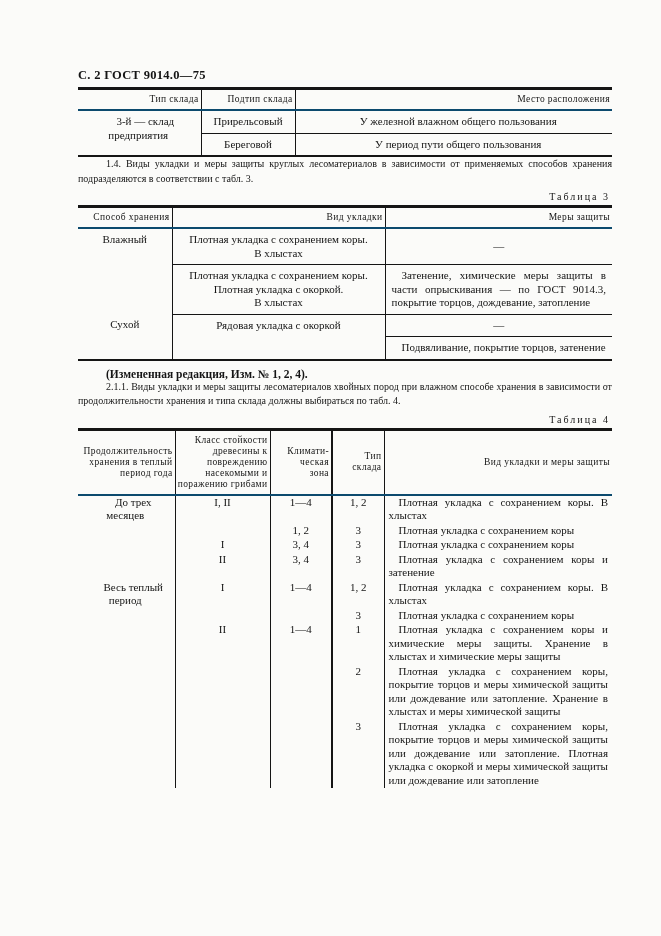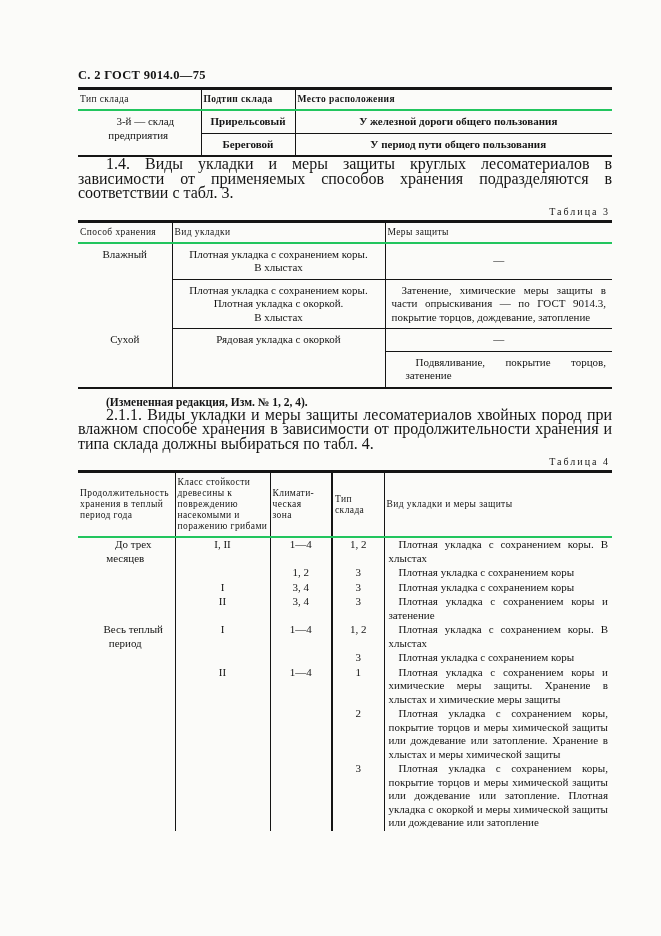--- a/index.html
+++ b/index.html
@@ -13,40 +13,40 @@
     padding:68px 49px 0 78px;
     overflow:hidden;
   }
   .doc-header { font-weight:bold; font-size:12.5px; line-height:14px; letter-spacing:0.3px; }
   .cont-caption { text-align:right; font-style:italic; font-size:11px; line-height:13px; margin-top:10px; }
   .tbl-label { text-align:right; font-size:10px; letter-spacing:2px; margin:5px 2px 3px 0; }
 
   table { border-collapse:collapse; width:534px; table-layout:fixed; }
   th {
     font-weight:normal; font-size:9.5px; line-height:11px; letter-spacing:0.4px;
-    text-align:left; vertical-align:middle; padding:4px 2px;
-    border-top:3px solid #151515; border-bottom:2px solid #22c55e;
+    text-align:right; vertical-align:middle; padding:4px 2px;
+    border-top:3px solid #151515; border-bottom:2px solid #0c4a6e;
   }
   td { font-size:11px; line-height:13.5px; vertical-align:top; padding:2px 4px;text-align:center; }
   .pre { white-space:pre-line; }
-  .bl { border-left:1.5px solid #151515;font-weight:bold; }
+  .bl { border-left:1.5px solid #151515; }
   .bl1 { border-left:1px solid #151515; }
   .bl2 { border-left:2px solid #151515; }
   .bb { border-bottom:1px solid #151515; }
   .ctr { text-align:center; }
   .vmid { vertical-align:middle; }
   .just { text-align:justify; text-indent:10px; }
   .t2 { margin-top:5px; border-bottom:2px solid #151515; }
   .t3 { border-bottom:2px solid #151515; }
   .t2 td, .t3 td { padding-top:4px; padding-bottom:4px; }
   .typecell { text-indent:14px; padding-left:2px; }
   .loc { padding-left:13px; }
   .t4 td { padding-top:0; padding-bottom:1px; }
   .t4 .dur { text-indent:16px; padding-left:2px; }
-  p.body { width:534px; margin:0; text-align:justify; text-indent:28px; font-size:16px; line-height:14.5px; }
+  p.body { width:534px; margin:0; text-align:justify; text-indent:28px; font-size:10px; line-height:14.5px; }
   .p14 { margin-top:8px; }
   .note { font-weight:bold; text-indent:28px; font-size:11.5px; margin:7px 0 0 0; }
   h2.sec { font-size:12px; text-align:center; margin:12px 0 7px 0; width:534px; letter-spacing:0.2px; }
 </style>
 </head>
 <body>
 
 <div class="page">
 
   <div class="doc-header">С. 2 ГОСТ 9014.0—75</div>
@@ -61,21 +61,21 @@
     <tbody>
         <tr>
       <th>Тип склада</th>
       <th class="bl">Подтип склада</th>
       <th class="bl">Место расположения</th>
     </tr>
     <tr>
       <td rowspan="2" class="pre typecell">3-й — склад
 предприятия</td>
       <td class="bl bb ctr">Прирельсовый</td>
-      <td class="bl bb loc">У железной дороги общего пользования</td>
+      <td class="bl bb loc">У железной влажном общего пользования</td>
     </tr>
     <tr>
       <td class="bl ctr">Береговой</td>
       <td class="bl loc">У период пути общего пользования</td>
     </tr>
   </tbody>
     </table>
 
   <p class="body p14">1.4. Виды укладки и меры защиты круглых лесоматериалов в зависимости от применяемых способов хранения подразделяются в соответствии с табл. 3.</p>
 
@@ -104,21 +104,21 @@
 Плотная укладка с окоркой.
 В хлыстах</td>
       <td class="bl1 bb just" style="padding-left:6px;padding-right:6px;">Затенение, химические меры защиты в части опрыскивания — по ГОСТ 9014.3, покрытие торцов, дождевание, затопление</td>
     </tr>
     <tr>
       <td rowspan="2" class="ctr">Сухой</td>
       <td rowspan="2" class="bl1">Рядовая укладка с окоркой</td>
       <td class="bl1 bb ctr">—</td>
     </tr>
     <tr>
-      <td class="bl1 just" style="padding-left:20px;padding-right:6px;">Подвяливание, покрытие торцов, затенение</td>
+      <td class="bl1 just" style="padding-left:6px;padding-right:6px;">Подвяливание, покрытие торцов, затенение</td>
     </tr>
   </tbody>
     </table>
 
   <p class="note">(Измененная редакция, Изм. № 1, 2, 4).</p>
 
 
   <p class="body">2.1.1. Виды укладки и меры защиты лесоматериалов хвойных пород при влажном способе хранения в зависимости от продолжительности хранения и типа склада должны выбираться по табл. 4.</p>
 
   <div class="tbl-label">Таблица 4</div>

